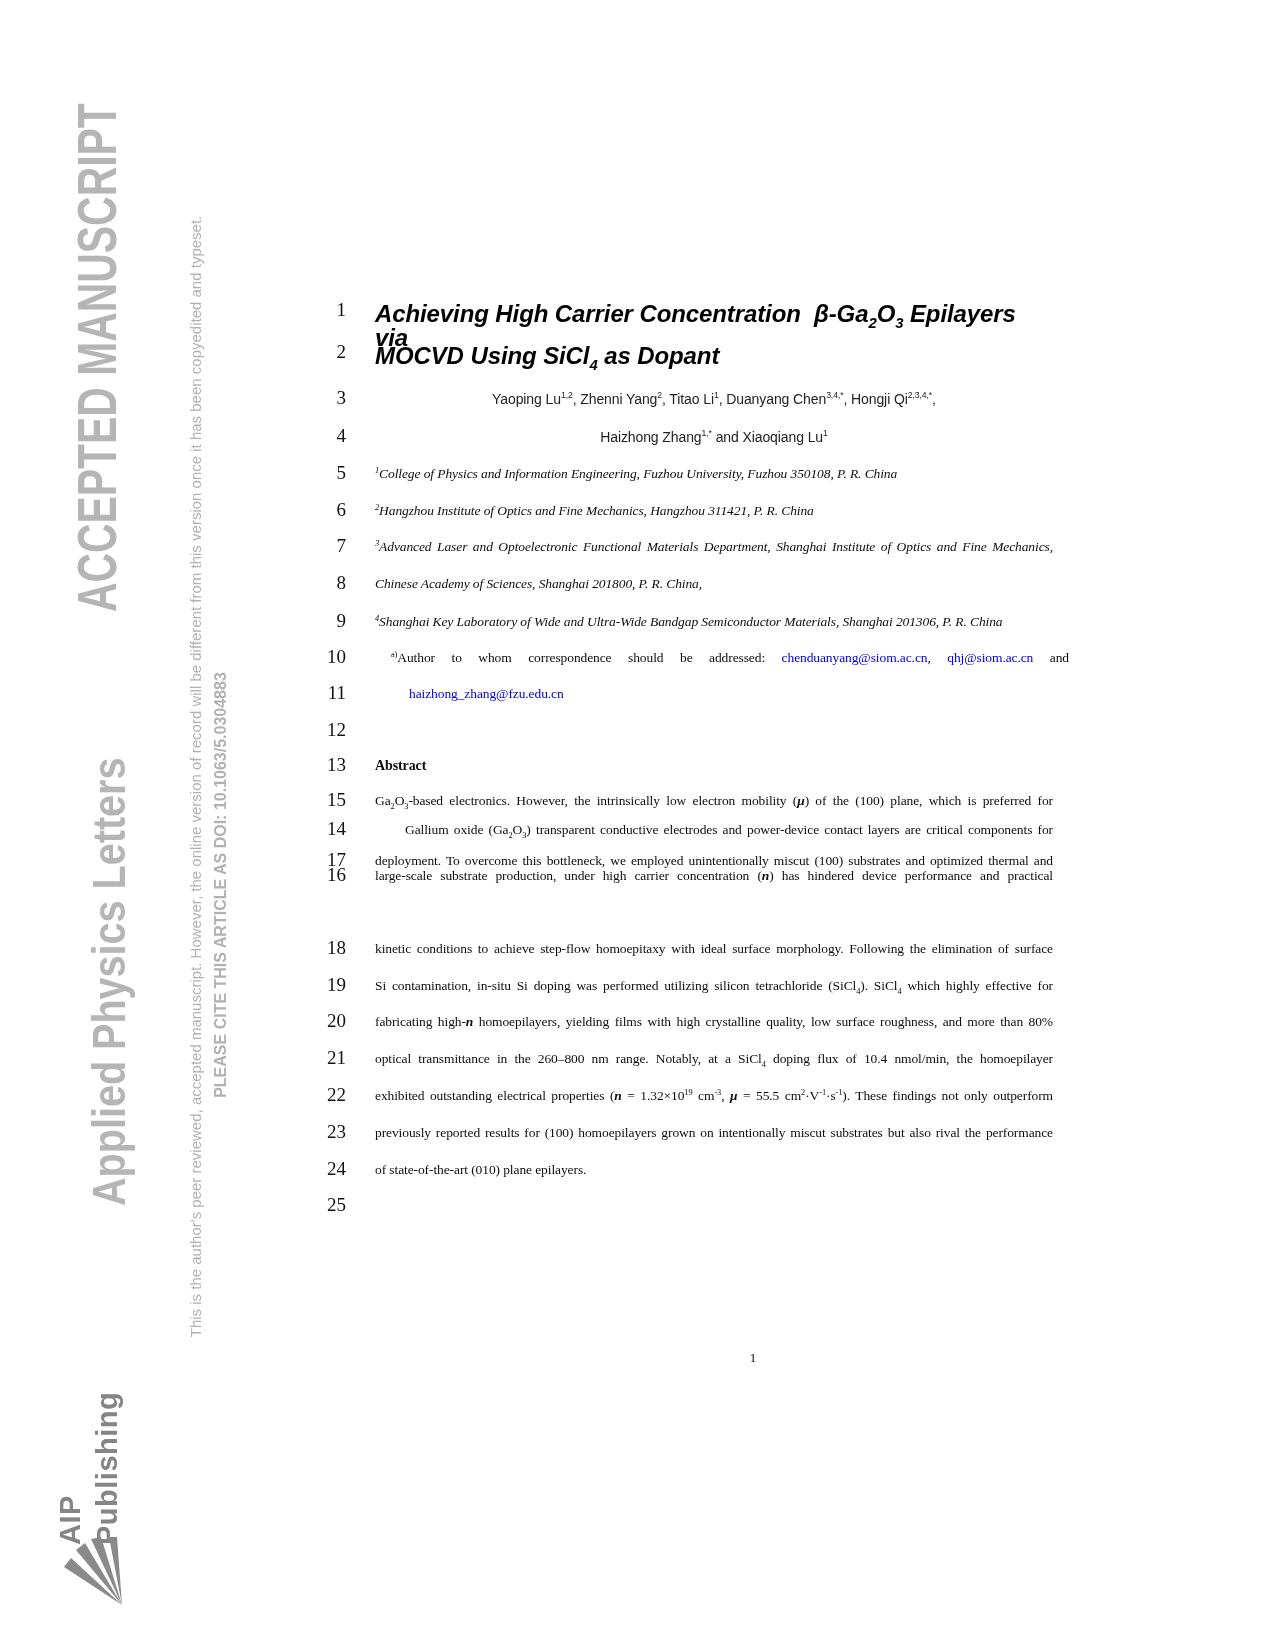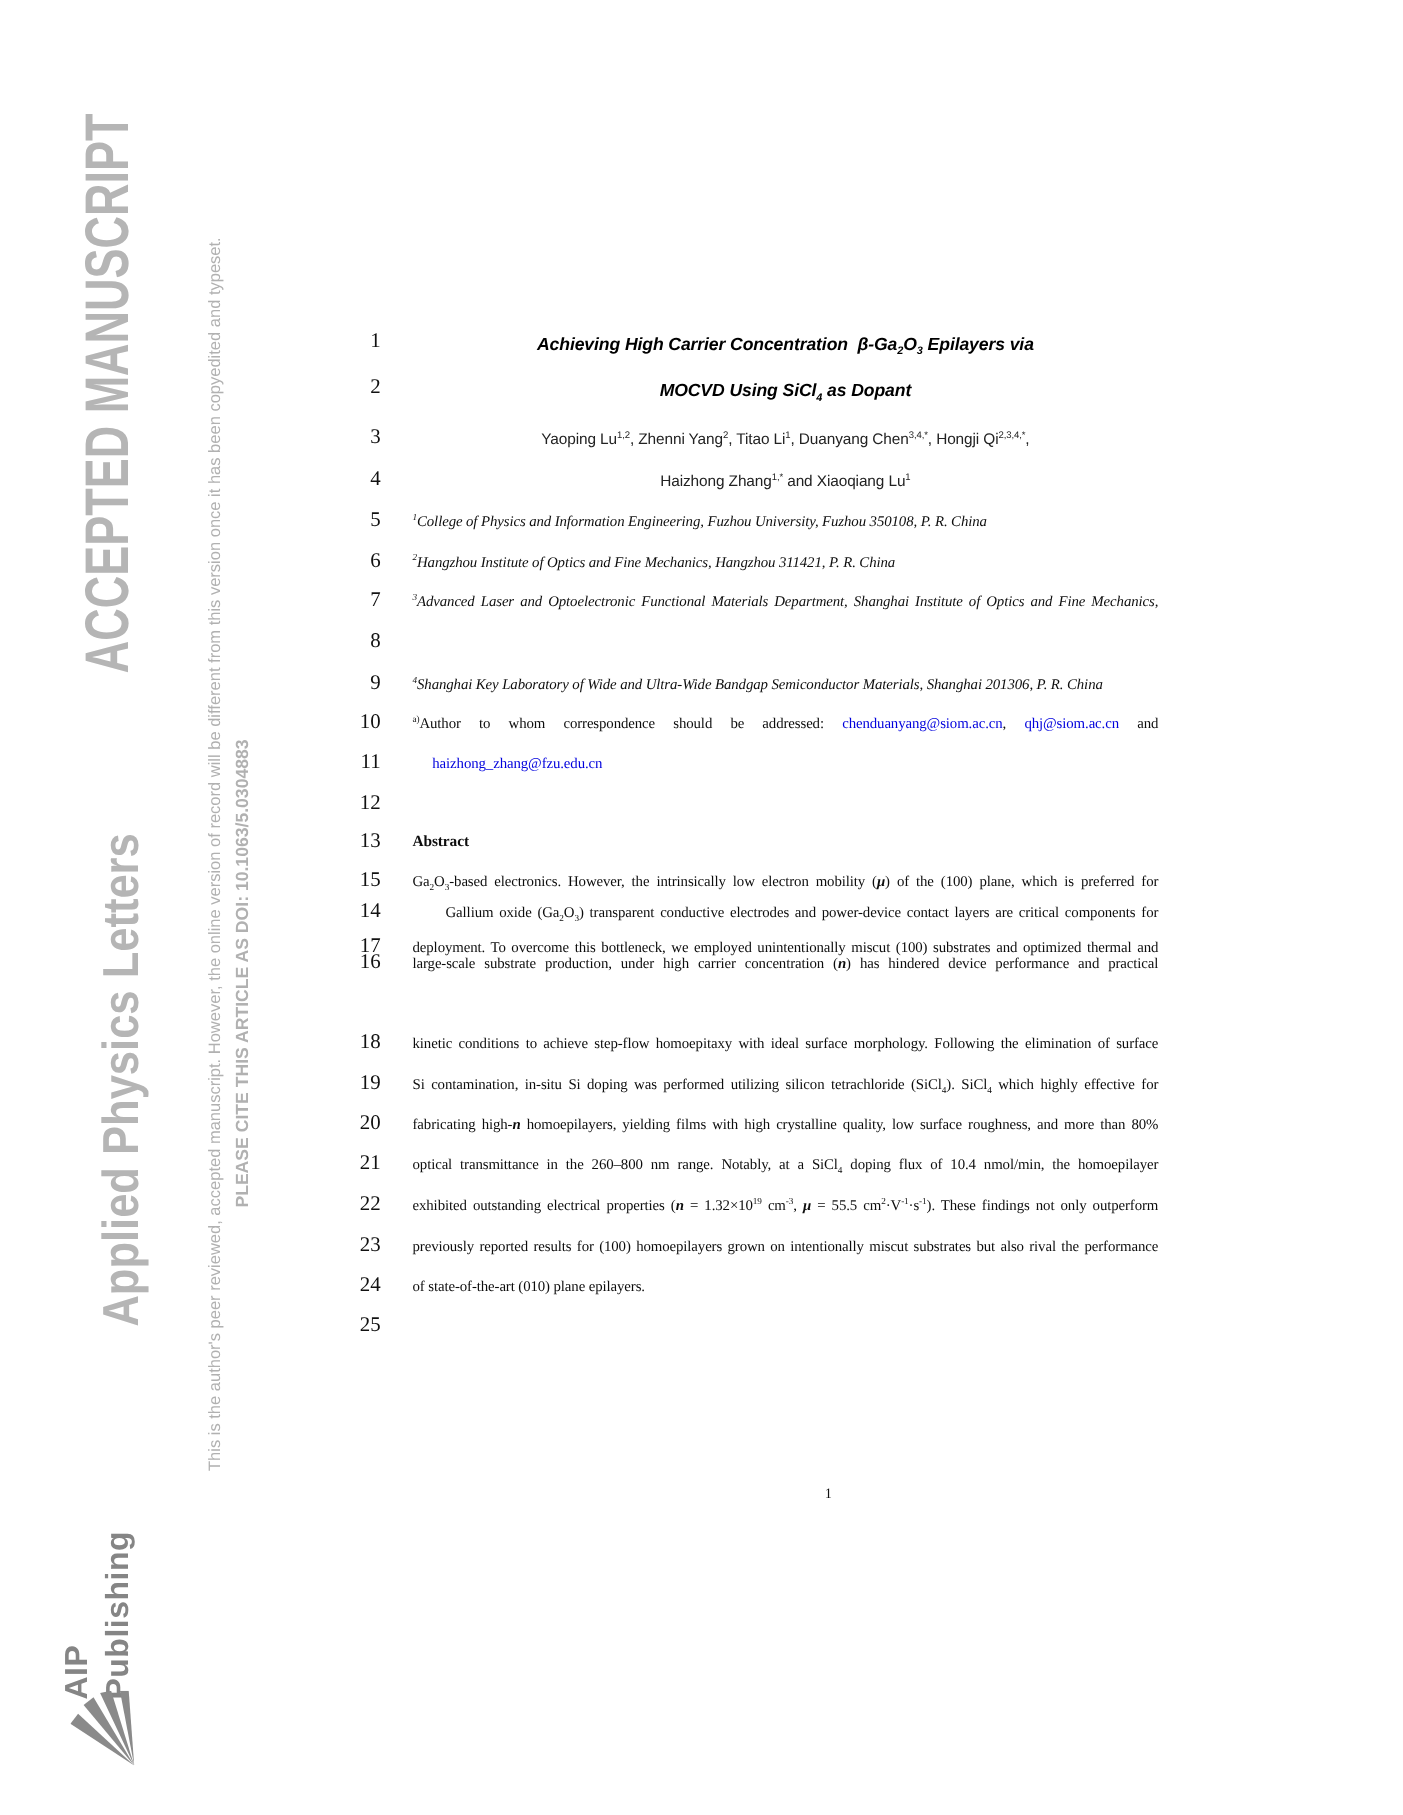--- a/index.html
+++ b/index.html
@@ -26,24 +26,24 @@
   .aip div{font-size:29px;line-height:37px;letter-spacing:0.5px;}
   .fan{position:absolute;left:64px;top:1537px;}
 
   
   .row{position:absolute;left:0;width:1275px;height:22px;}
   .num{position:absolute;left:300px;top:-3px;width:46px;text-align:right;
        font-family:"Liberation Serif",serif;font-size:19px;color:#111;}
   .txt{position:absolute;left:375px;top:0;width:678px;line-height:18px;
        letter-spacing:-0.1px;color:#0d0d0d;font-family:"Liberation Serif",serif;}
   .title{font-family:"Liberation Sans",sans-serif;font-weight:bold;font-style:italic;
-         font-size:16px;line-height:24px;text-align:center;color:#000;}
+         font-size:24px;line-height:24px;text-align:left;color:#000;}
   .authors{font-family:"Liberation Sans",sans-serif;font-size:14px;text-align:center;color:#222;}
   .affil{font-style:italic;font-size:13.5px;}
-  .corr{font-size:13.5px;}
+  .corr{font-size:13.5px;margin-left:16px;}
   .ahead{font-weight:bold;font-size:14px;}
   .abs{font-size:13.5px;}
   .jst{text-align:justify;text-align-last:justify;}
   .ind30{text-indent:30px;}
   .ind18{text-indent:18px;}
   .lnk{color:#0000dd;}
   .bi{font-style:italic;font-weight:bold;}
   sup,sub{font-size:62%;line-height:0;}
   .pagenum{position:absolute;left:738px;top:1350px;width:30px;text-align:center;
        font-family:"Liberation Serif",serif;font-size:13px;color:#111;}
@@ -101,20 +101,21 @@
       <div class="row" style="top: 502px;">
         <span class="num">6</span>
         <div class="txt affil"><sup>2</sup><span>Hangzhou Institute of Optics and Fine Mechanics, Hangzhou 311421, P. R. China</span></div>
       </div>
       <div class="row" style="top: 538px;">
         <span class="num">7</span>
         <div class="txt affil jst"><sup>3</sup><span>Advanced Laser and Optoelectronic Functional Materials Department, Shanghai Institute of Optics and Fine Mechanics,</span></div>
       </div>
       <div class="row" style="top: 575px;">
         <span class="num">8</span>
+        <div class="txt affil"><span>Chinese Academy of Sciences, Shanghai 201800, P. R. China,</span></div>
       </div>
       <div class="row" style="top: 613px;">
         <span class="num">9</span>
         <div class="txt affil"><sup>4</sup><span>Shanghai Key Laboratory of Wide and Ultra-Wide Bandgap Semiconductor Materials, Shanghai 201306, P. R. China</span></div>
       </div>
       <div class="row" style="top: 649px;">
         <span class="num">10</span>
         <div class="txt corr jst"><sup>a)</sup><span>Author to whom correspondence should be addressed: </span><span class="lnk">chenduanyang@siom.ac.cn</span><span>, </span><span class="lnk">qhj@siom.ac.cn</span><span> and</span></div>
       </div>
       <div class="row" style="top: 685px;">

